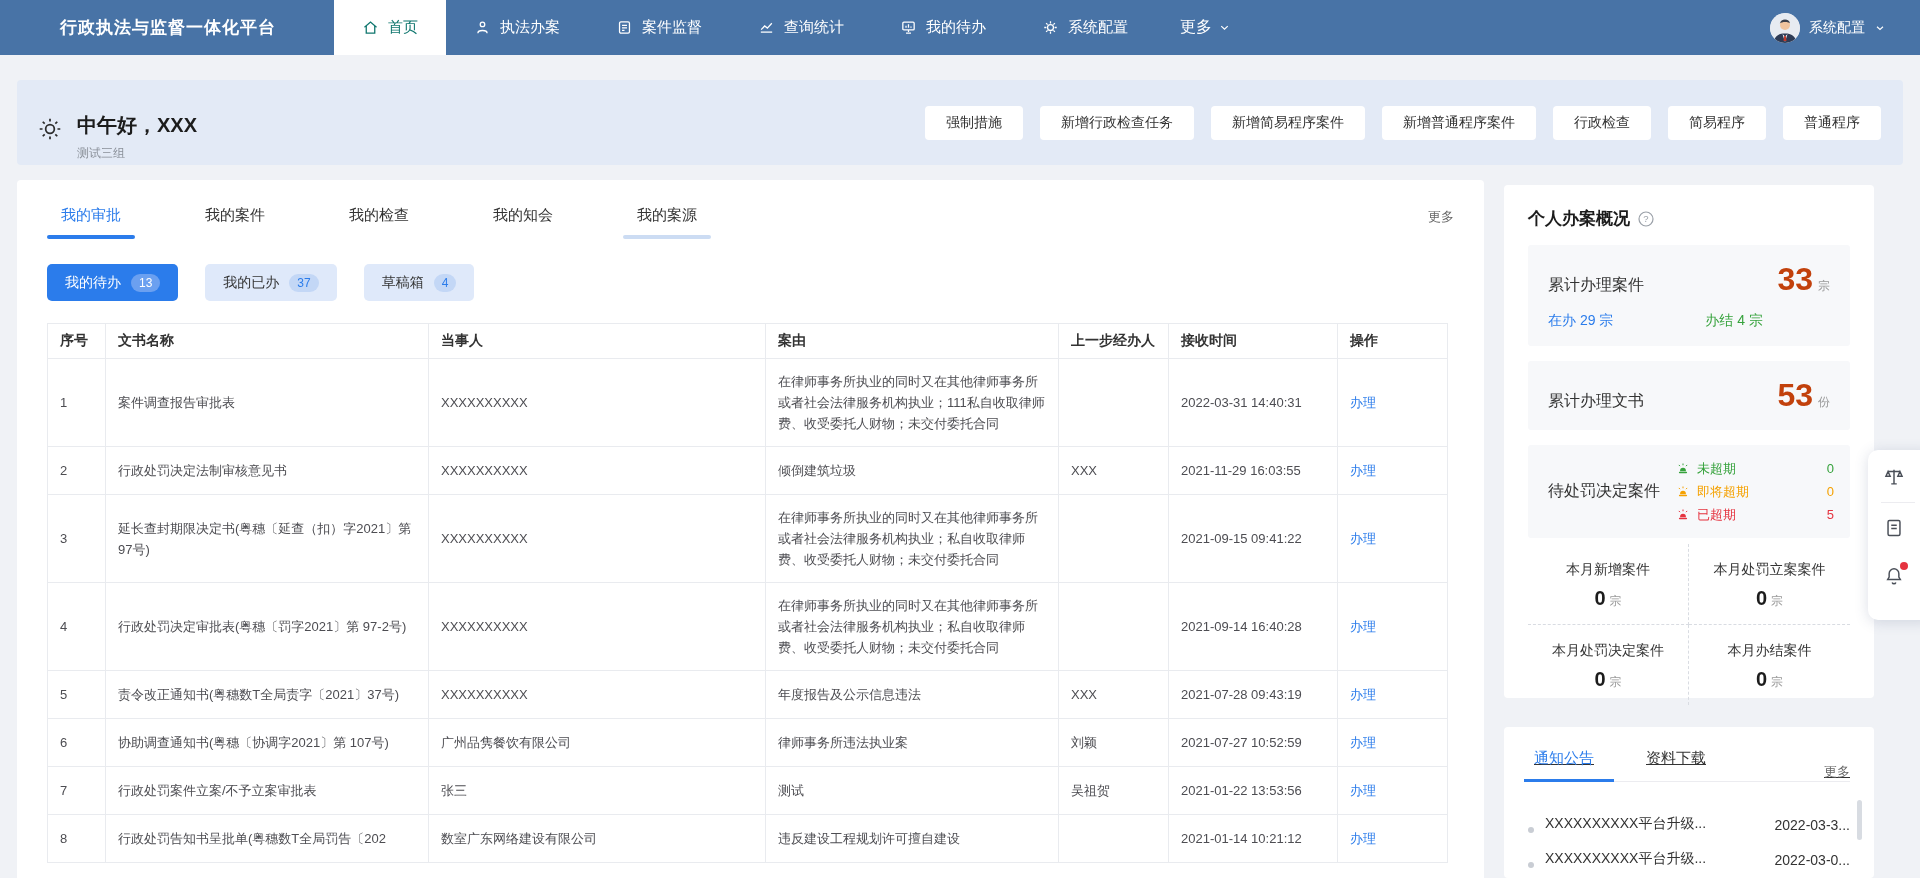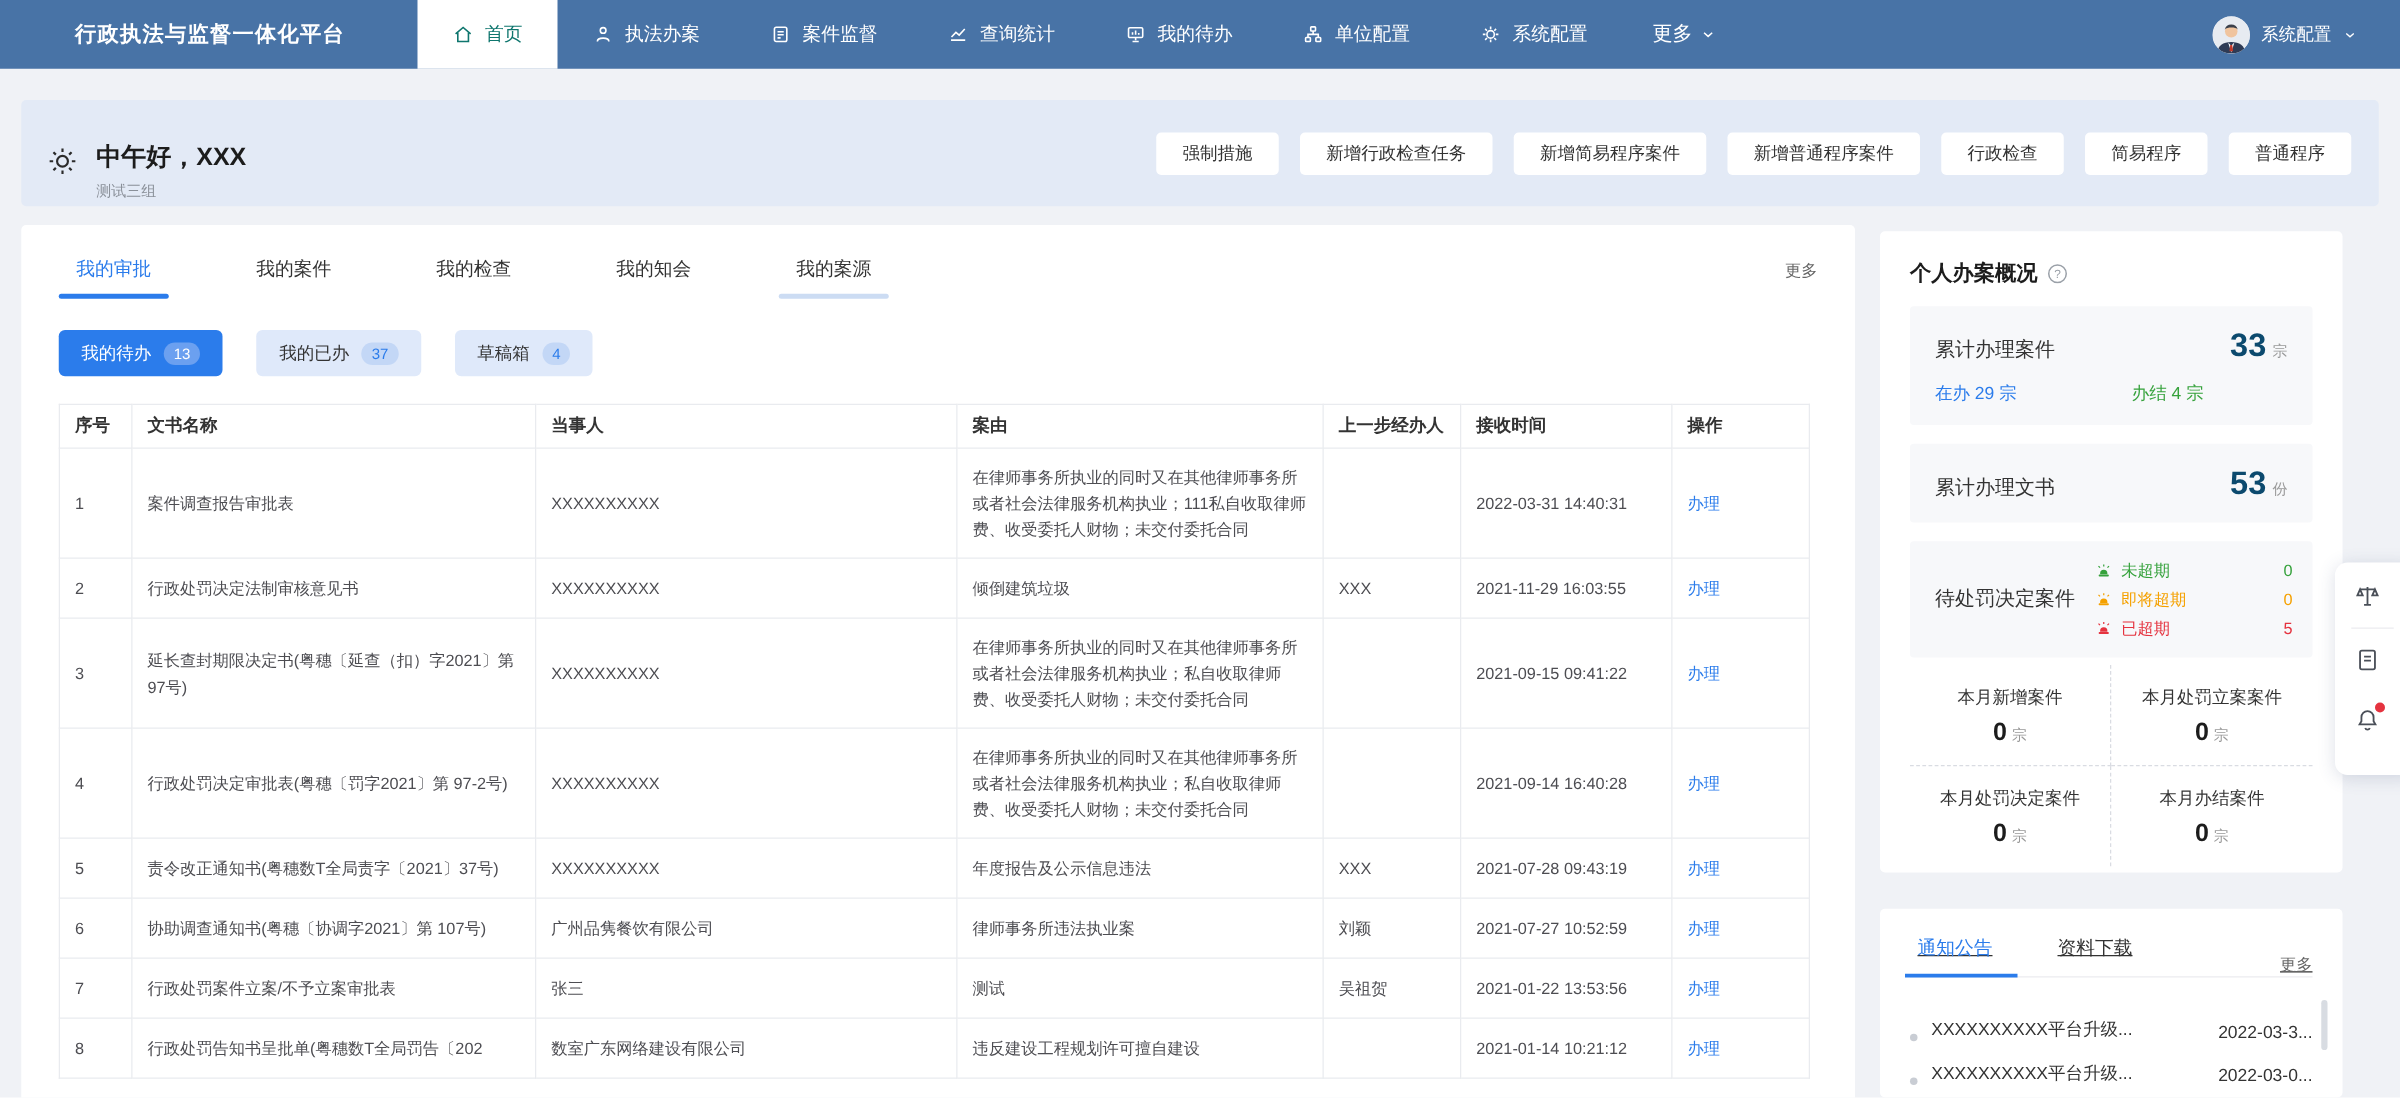--- a/index.html
+++ b/index.html
@@ -69,21 +69,21 @@
   table.list th { font-weight:600; color:#333; font-size:14px; height:34px; padding:8px 12px; background:#fff; }
   table.list td { color:#4d4d52; line-height:21px; height:48px; }
   td.act a { color:#2b7ceb; text-decoration:none; cursor:pointer; }
 
   
   .ov-head { display:flex; align-items:center; gap:8px; }
   .ov-title { font-size:17px; font-weight:600; color:#1c1c1c; }
   .statbox { background:#f7f8fa; border-radius:3px; margin-top:15px; padding:16px 20px; }
   .stat-row { display:flex; align-items:baseline; }
   .stat-label { font-size:16px; color:#333; }
-  .stat-num { margin-left:auto; font-size:26px; font-weight:bold; color:#0c4a6e; }
+  .stat-num { margin-left:auto; font-size:32px; font-weight:bold; color:#c2410c; }
   .stat-unit { font-size:12px; color:#999; margin-left:5px; }
   .stat-sub { display:flex; margin-top:14px; font-size:14px; }
   .sub-blue { color:#2b7ceb; }
   .sub-green { color:#36a23c; margin-left:92px; }
   .pendbox { display:flex; align-items:center; }
   .pend-label { font-size:16px; color:#333; white-space:nowrap; }
   .pend-rows { margin-left:auto; width:158px; }
   .pend-row { display:flex; align-items:center; gap:7px; font-size:13px; line-height:23px; }
   .pend-row .v { margin-left:auto; }
   .cg { color:#36a23c; } .co { color:#f5a100; } .cr { color:#e5333f; }
@@ -159,31 +159,20 @@
       <span>查询统计</span>
     </div>
     <div class="nav-item">
       <span class="ic">
         <svg viewBox="0 0 24 24" fill="none" stroke="currentColor" stroke-width="1.8">
             <rect x="4" y="4.5" width="16" height="11" rx="1.5"></rect>
             <path d="M8.5 12.5 v-3 M12 12.5 v-5 M15.5 12.5 v-2 M12 15.5 v3 M8.5 20 h7"></path>
           </svg>
       </span>
       <span>我的待办</span>
-    </div>
-    <div class="nav-item">
-      <span class="ic">
-        <svg viewBox="0 0 24 24" fill="none" stroke="currentColor" stroke-width="1.8">
-            <rect x="9.3" y="3.5" width="5.4" height="4.6" rx="0.8"></rect>
-            <rect x="3.5" y="15.5" width="5.4" height="4.6" rx="0.8"></rect>
-            <rect x="15.1" y="15.5" width="5.4" height="4.6" rx="0.8"></rect>
-            <path d="M12 8.1 V12 M6.2 15.5 V12 H17.8 V15.5"></path>
-          </svg>
-      </span>
-      <span>单位配置</span>
     </div>
     <div class="nav-item">
       <span class="ic">
         <svg viewBox="0 0 24 24" fill="none" stroke="currentColor" stroke-width="1.8">
             <circle cx="12" cy="12" r="4.2"></circle>
             <path d="M12 3.2 v3 M12 17.8 v3 M3.2 12 h3 M17.8 12 h3 M5.8 5.8 l2.1 2.1 M16.1 16.1 l2.1 2.1 M5.8 18.2 l2.1-2.1 M16.1 7.9 l2.1-2.1"></path>
           </svg>
       </span>
       <span>系统配置</span>
     </div>

